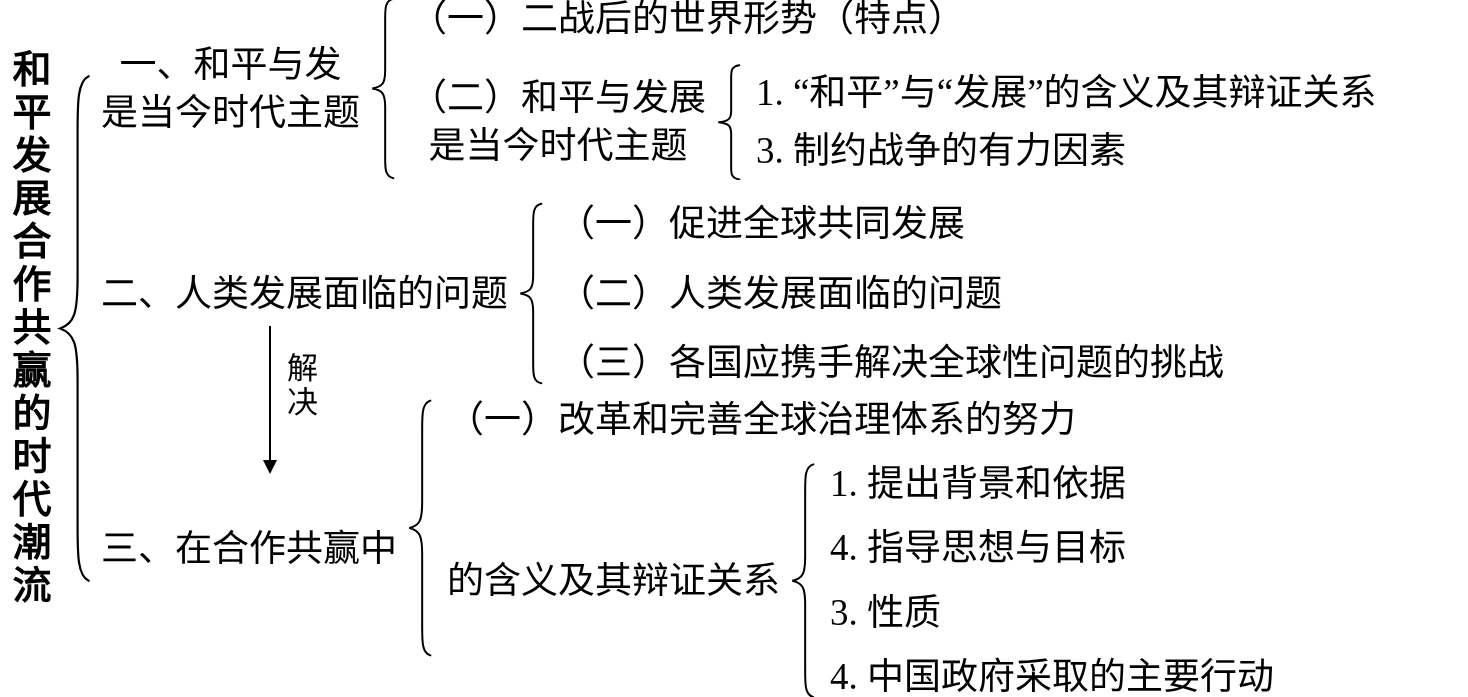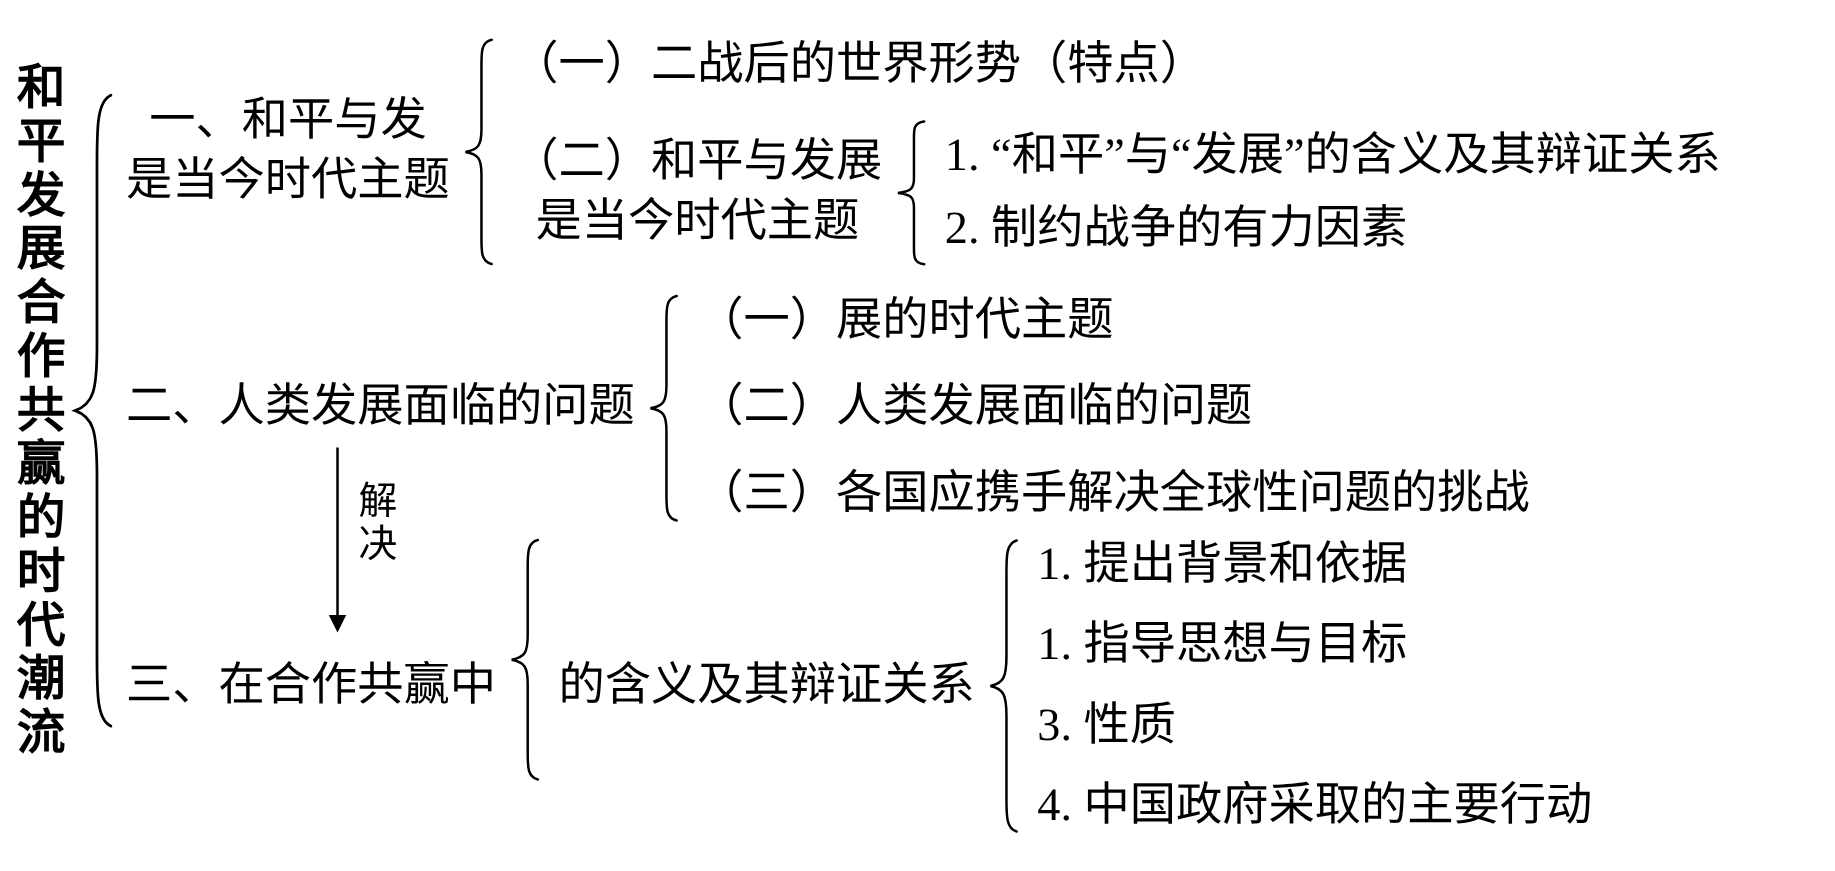--- a/index.html
+++ b/index.html
@@ -115,21 +115,21 @@
             <span class="ln">（二）和平与发展</span>
             <span class="ln">是当今时代主题</span>
           </div>
           <div class="brace">
             <svg viewBox="0 0 24 100" preserveAspectRatio="none" aria-hidden="true">
               <path d="M20 1 C13 2 13 6 13 12 L13 40 C13 47 11 49 2 50 C11 51 13 53 13 60 L13 88 C13 94 13 98 20 99" fill="none" stroke="#000" stroke-width="2" vector-effect="non-scaling-stroke" stroke-linecap="round"></path>
             </svg>
           </div>
           <div class="children">
             <div class="item">1. “和平”与“发展”的含义及其辩证关系</div>
-            <div class="item">2. 制约战争的有力因素</div>
+            <div class="item">3. 制约战争的有力因素</div>
           </div>
         </div>
       </div>
     </div>
 
     <div class="row sec2">
       <div class="label-wrap">
         <div class="label">
           <span class="ln">二、人类发展面临的问题</span>
         </div>
@@ -141,48 +141,49 @@
           </div>
           <div class="connector-label">解决</div>
         </div>
       </div>
       <div class="brace">
         <svg viewBox="0 0 24 100" preserveAspectRatio="none" aria-hidden="true">
           <path d="M20 1 C13 2 13 6 13 12 L13 40 C13 47 11 49 2 50 C11 51 13 53 13 60 L13 88 C13 94 13 98 20 99" fill="none" stroke="#000" stroke-width="2" vector-effect="non-scaling-stroke" stroke-linecap="round"></path>
         </svg>
       </div>
       <div class="children">
-        <div class="item">（一）展的时代主题</div>
+        <div class="item">（一）促进全球共同发展</div>
         <div class="item">（二）人类发展面临的问题</div>
         <div class="item">（三）各国应携手解决全球性问题的挑战</div>
       </div>
     </div>
 
     <div class="row sec3">
       <div class="label">
         <span class="ln">三、在合作共赢中</span>
       </div>
       <div class="brace">
         <svg viewBox="0 0 24 100" preserveAspectRatio="none" aria-hidden="true">
           <path d="M20 1 C13 2 13 6 13 12 L13 40 C13 47 11 49 2 50 C11 51 13 53 13 60 L13 88 C13 94 13 98 20 99" fill="none" stroke="#000" stroke-width="2" vector-effect="non-scaling-stroke" stroke-linecap="round"></path>
         </svg>
       </div>
       <div class="children">
+        <div class="item">（一）改革和完善全球治理体系的努力</div>
         <div class="row sec3-sub">
           <div class="label">
             <span class="ln">的含义及其辩证关系</span>
           </div>
           <div class="brace">
             <svg viewBox="0 0 24 100" preserveAspectRatio="none" aria-hidden="true">
               <path d="M20 1 C13 2 13 6 13 12 L13 40 C13 47 11 49 2 50 C11 51 13 53 13 60 L13 88 C13 94 13 98 20 99" fill="none" stroke="#000" stroke-width="2" vector-effect="non-scaling-stroke" stroke-linecap="round"></path>
             </svg>
           </div>
           <div class="children">
             <div class="item">1. 提出背景和依据</div>
-            <div class="item">1. 指导思想与目标</div>
+            <div class="item">4. 指导思想与目标</div>
             <div class="item">3. 性质</div>
             <div class="item">4. 中国政府采取的主要行动</div>
           </div>
         </div>
       </div>
     </div>
 
   </div>
 </div>
 

